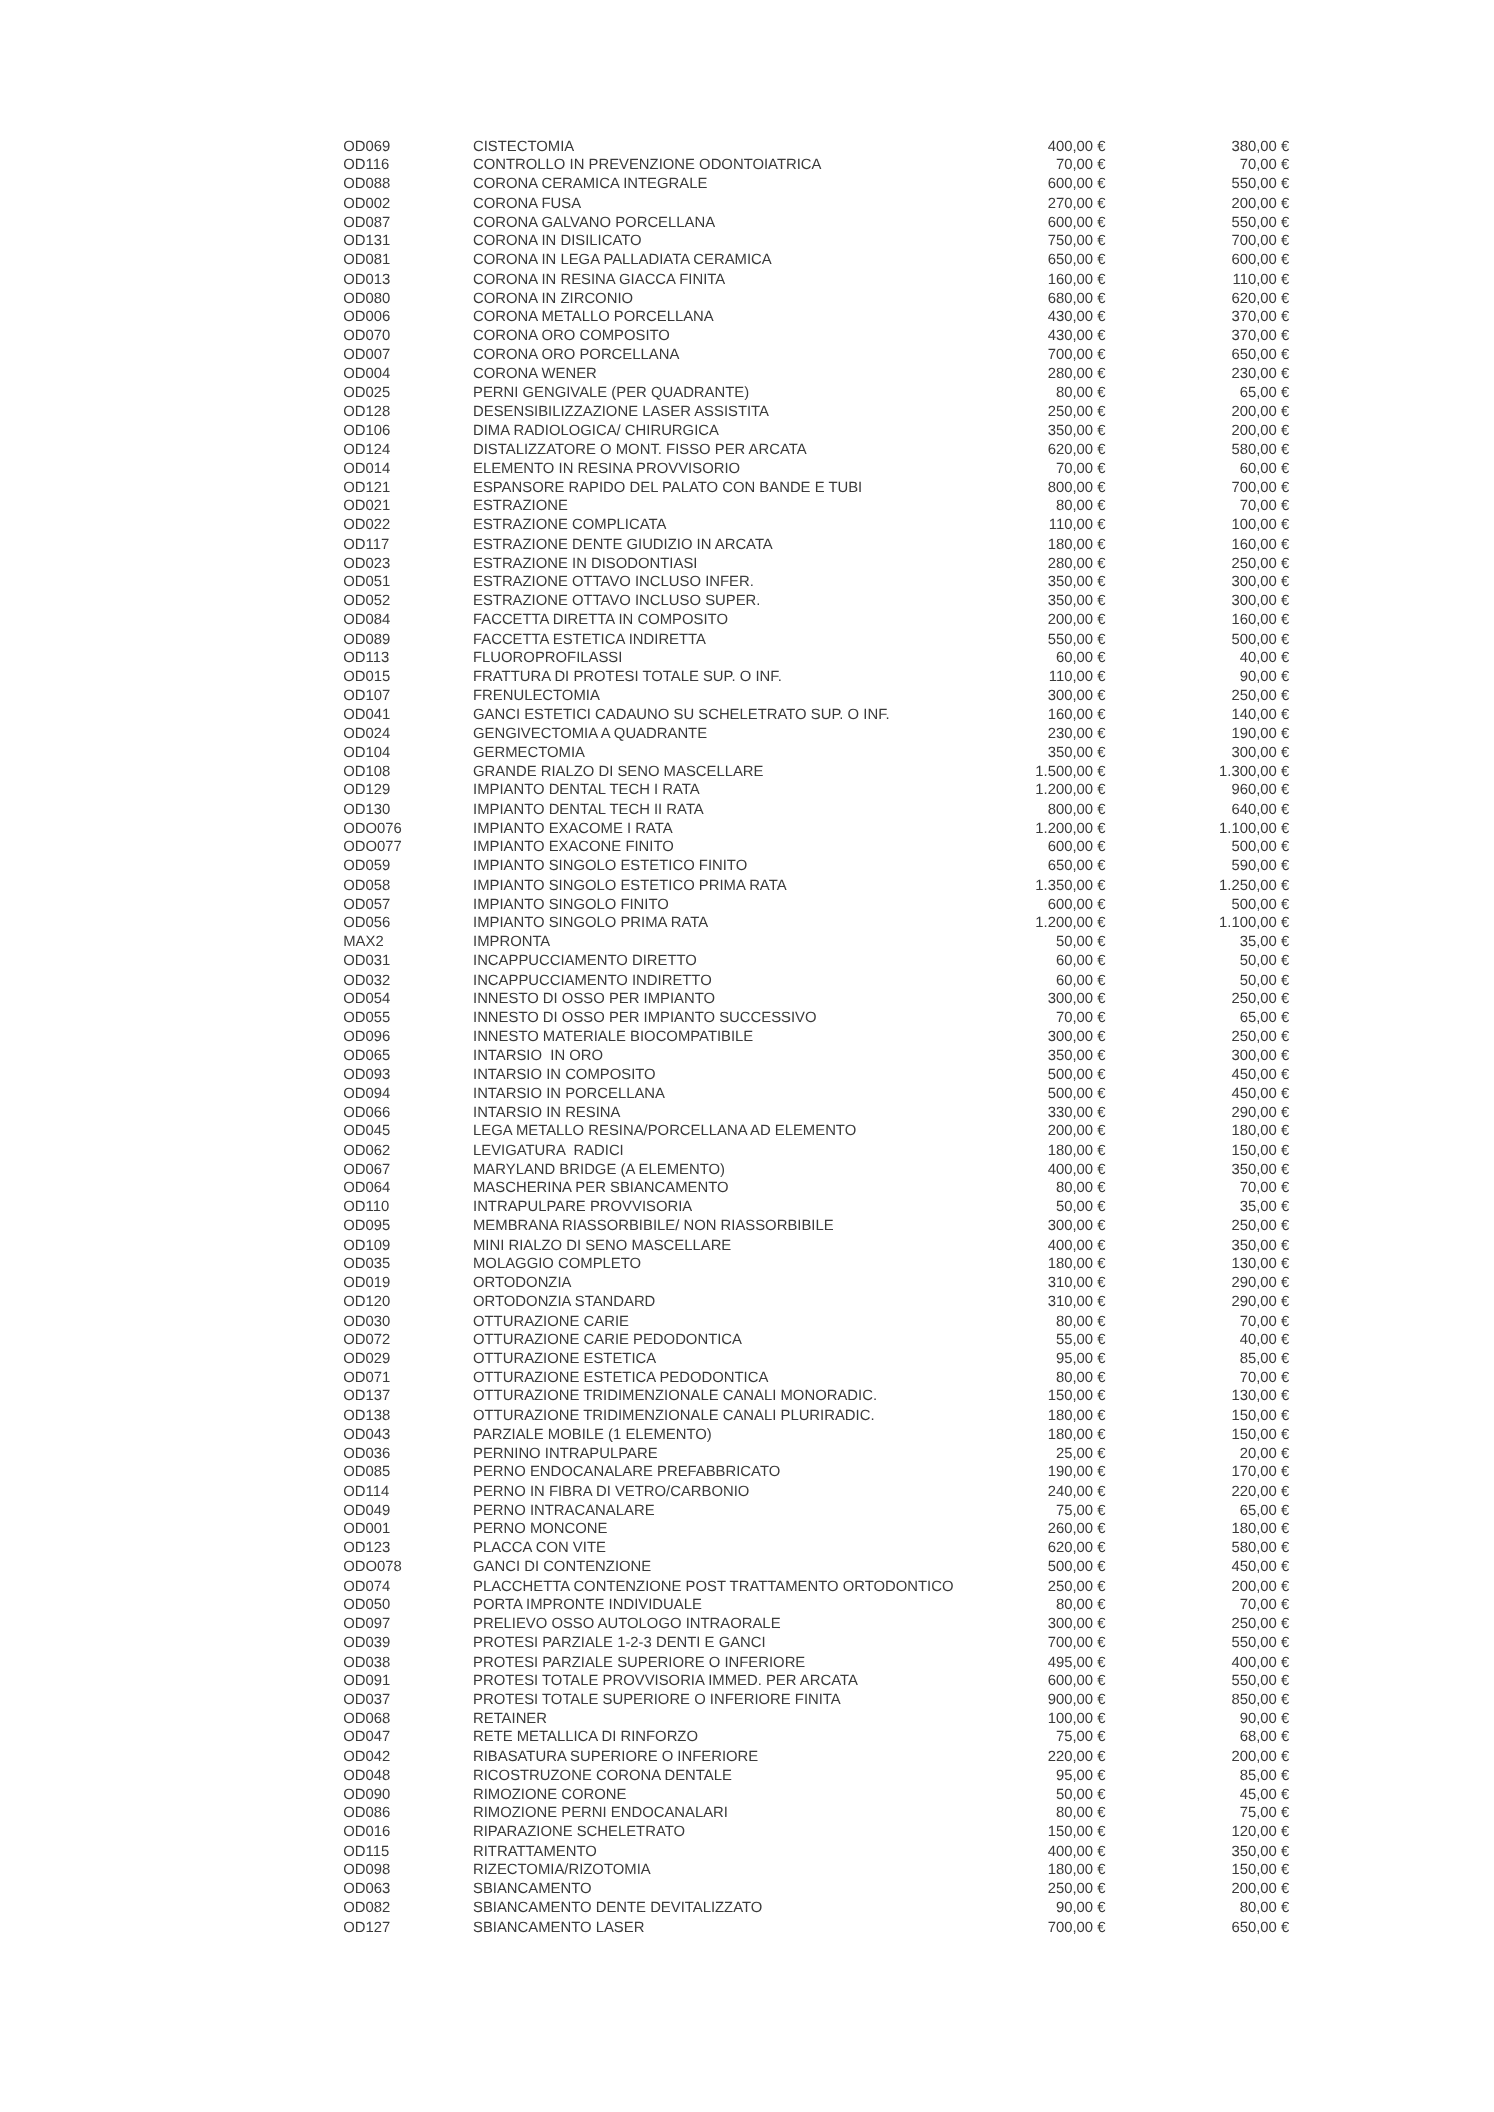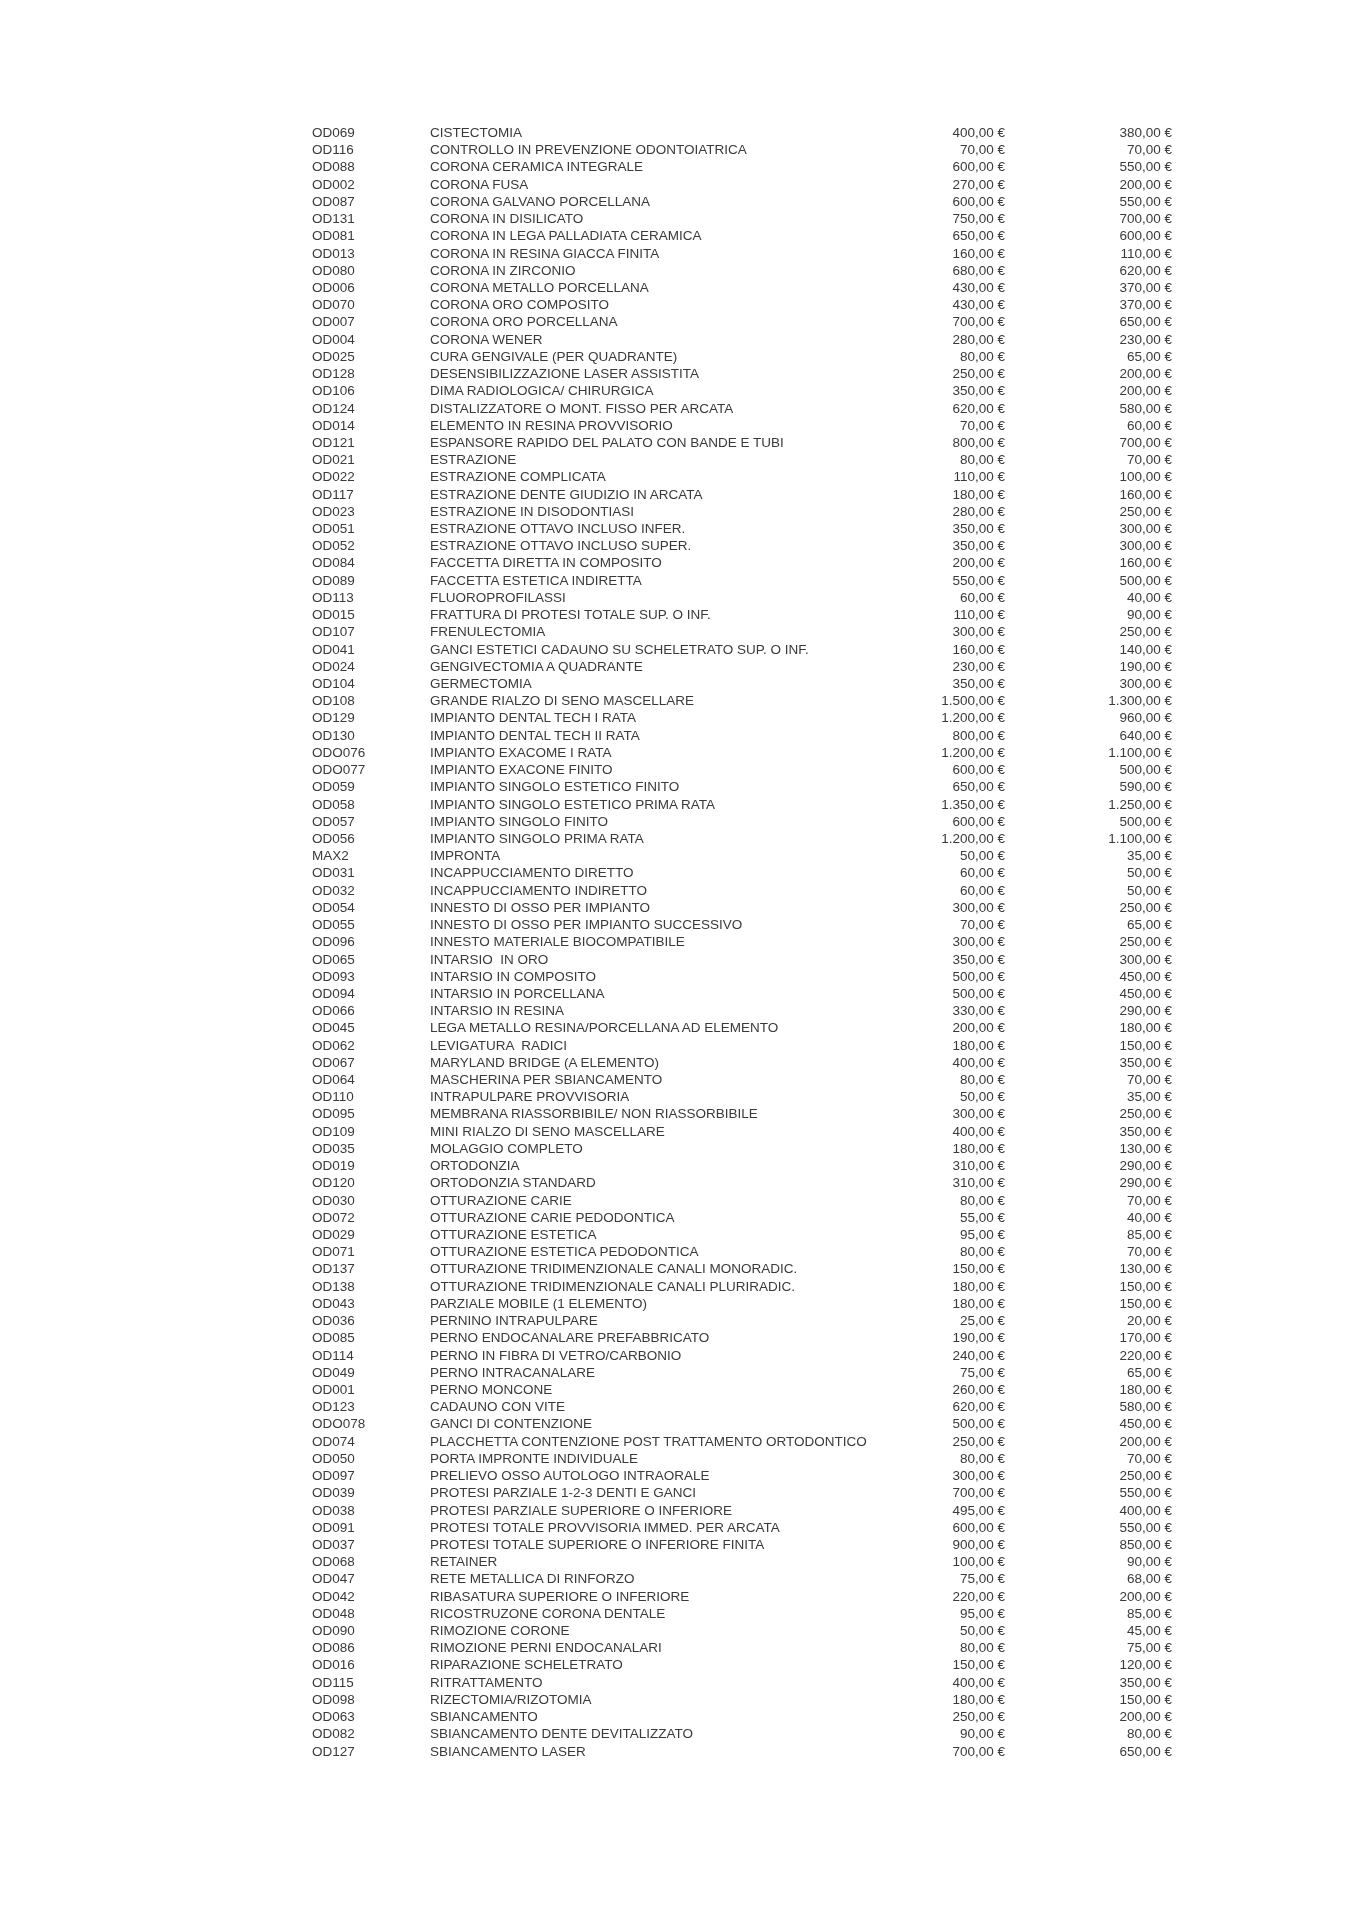--- a/index.html
+++ b/index.html
@@ -131,21 +131,21 @@
 
   <div class="row">
     <span class="cell code">OD004</span>
     <span class="cell desc">CORONA WENER</span>
     <span class="cell p1">280,00 €</span>
     <span class="cell p2">230,00 €</span>
   </div>
 
   <div class="row">
     <span class="cell code">OD025</span>
-    <span class="cell desc">CURA GENGIVALE (PER QUADRANTE)</span>
+    <span class="cell desc">PERNI GENGIVALE (PER QUADRANTE)</span>
     <span class="cell p1">80,00 €</span>
     <span class="cell p2">65,00 €</span>
   </div>
 
   <div class="row">
     <span class="cell code">OD128</span>
     <span class="cell desc">DESENSIBILIZZAZIONE LASER ASSISTITA</span>
     <span class="cell p1">250,00 €</span>
     <span class="cell p2">200,00 €</span>
   </div>
@@ -558,21 +558,21 @@
 
   <div class="row">
     <span class="cell code">OD001</span>
     <span class="cell desc">PERNO MONCONE</span>
     <span class="cell p1">260,00 €</span>
     <span class="cell p2">180,00 €</span>
   </div>
 
   <div class="row">
     <span class="cell code">OD123</span>
-    <span class="cell desc">CADAUNO CON VITE</span>
+    <span class="cell desc">PLACCA CON VITE</span>
     <span class="cell p1">620,00 €</span>
     <span class="cell p2">580,00 €</span>
   </div>
 
   <div class="row">
     <span class="cell code">ODO078</span>
     <span class="cell desc">GANCI DI CONTENZIONE</span>
     <span class="cell p1">500,00 €</span>
     <span class="cell p2">450,00 €</span>
   </div>

